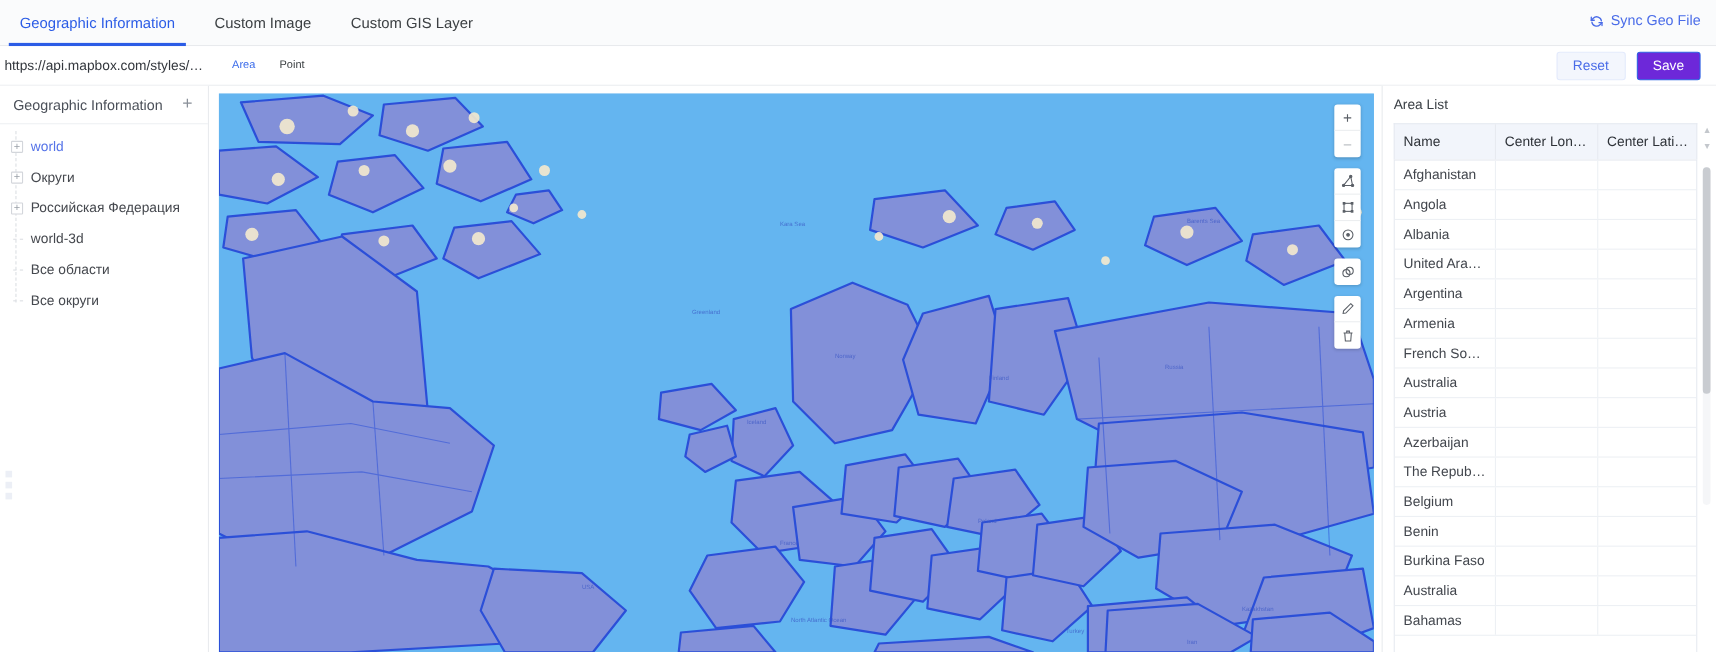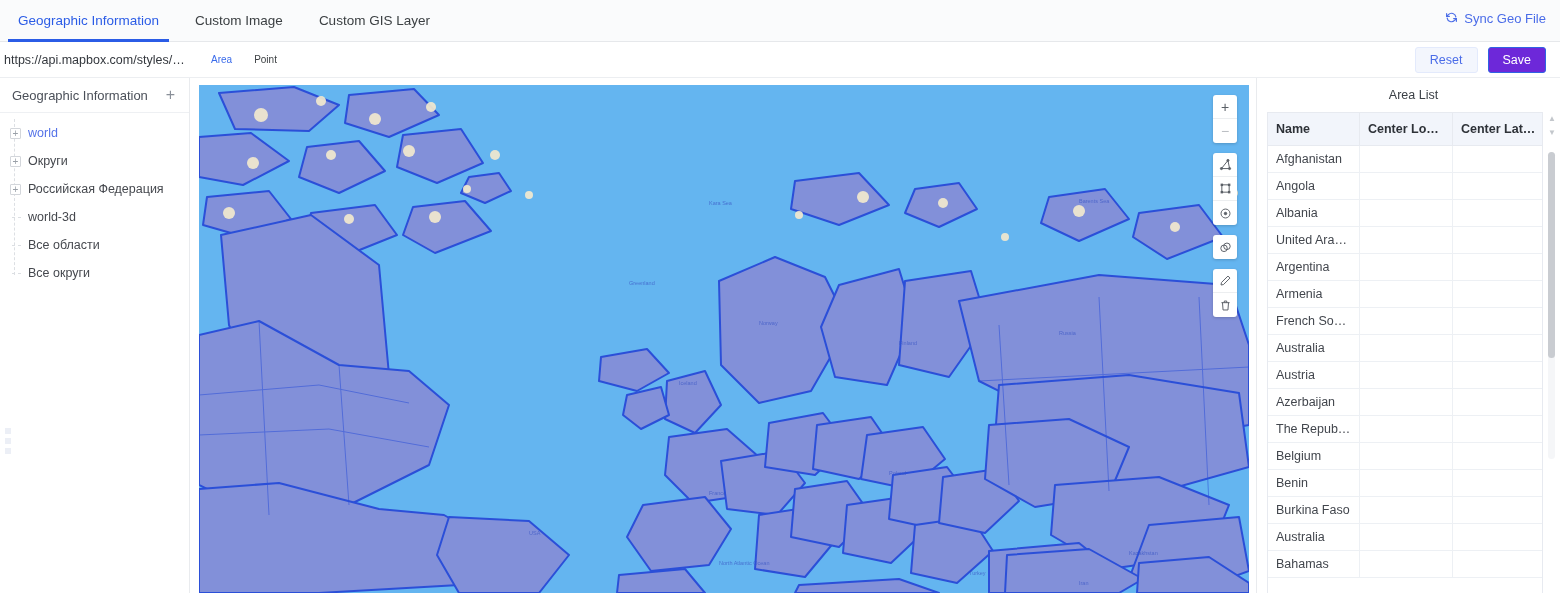--- a/index.html
+++ b/index.html
@@ -23,21 +23,21 @@
     padding: 0 18px; font-size: 13.5px; color: #3c4043; white-space: nowrap;
     cursor: pointer;
   }
   .tab.active { color: #2b5ce6; font-weight: 400; }
   .tab.active::after {
     content: ""; position: absolute; left: 8px; right: 8px; bottom: 0;
     height: 3px; background: #2b5ce6;
   }
   .sync-btn {
     position: absolute; right: 14px; top: 11px;
-    display: flex; align-items: flex-start; gap: 6px;
+    display: flex; align-items: flex-end; gap: 6px;
     font-size: 13px; color: #4a6ce8; cursor: pointer;
   }
   .sync-btn svg { display: block; }
 
   
   .subbar {
     position: absolute; left: 0; top: 42px; width: 1560px; height: 36px;
     background: #ffffff; border-bottom: 1px solid #eceef1;
     display: flex; align-items: center;
   }
@@ -118,25 +118,25 @@
     border-bottom: 1px solid #eceef0; font-size: 14px; line-height: 1;
   }
   .ctrl:last-child { border-bottom: none; }
   .ctrl.dim { color: #b9bdc2; }
 
   
   .rightpanel {
     position: absolute; left: 1256px; top: 78px; width: 304px; height: 515px;
     background: #ffffff; border-left: 1px solid #e9ebee;
   }
-  .panel-title { font-size: 12.5px; color: #3b4046; padding: 10px 0 8px 10px; text-align: center; }
+  .panel-title { font-size: 12.5px; color: #3b4046; padding: 10px 0 8px 10px; }
   .tbl { position: absolute; left: 10px; top: 34px; right: 17px; bottom: 0; }
   .tbl-head { display: flex; background: #f2f5fb; border: 1px solid #e7eaf0; border-bottom: none; }
   .th {
-    font-size: 12.5px; font-weight: bold; color: #2e3238; padding: 9px 8px;
+    font-size: 12.5px; font-weight: normal; color: #2e3238; padding: 9px 8px;
     white-space: nowrap; overflow: hidden; text-overflow: ellipsis;
     border-right: 1px solid #e7eaf0;
   }
   .th:last-child { border-right: none; }
   .c-name { width: 92px; flex: none; }
   .c-lng  { width: 93px; flex: none; text-align: center; }
   .c-lat  { width: 92px; flex: none; text-align: center; }
   .tbl-body {
     border: 1px solid #e7eaf0; border-top: 1px solid #e7eaf0;
     height: 454px; overflow: hidden;

